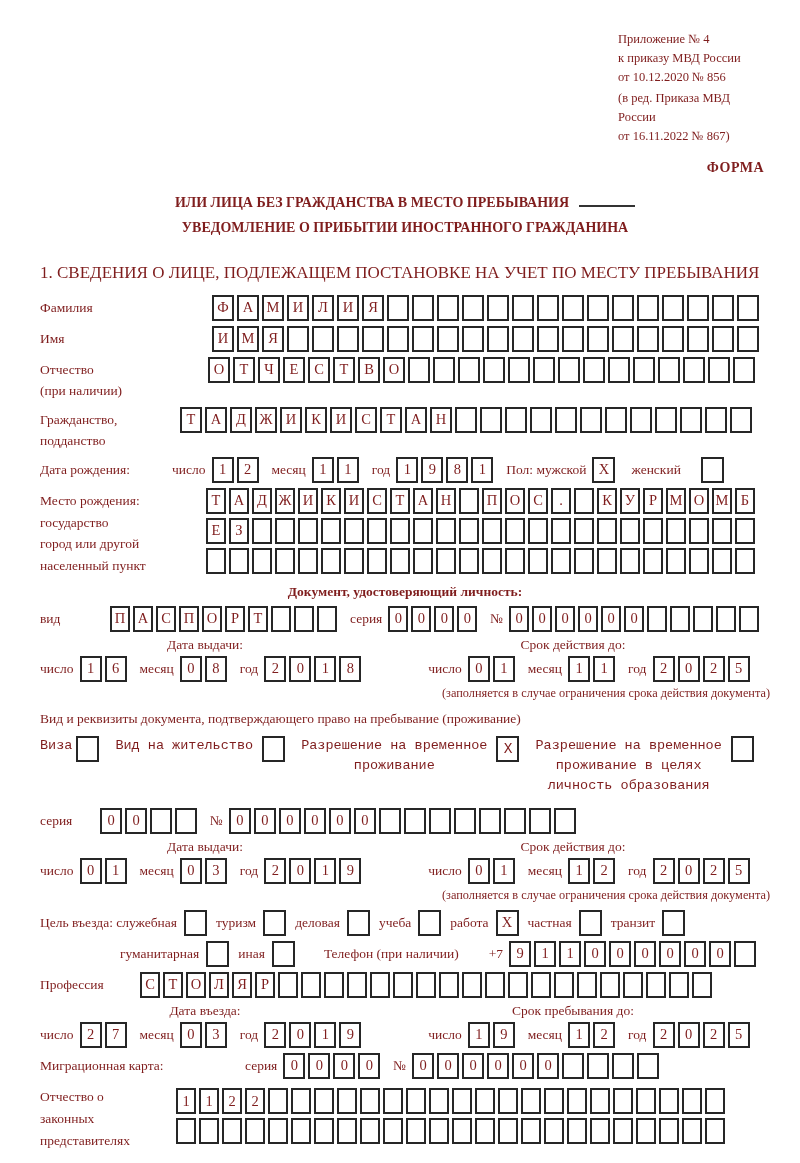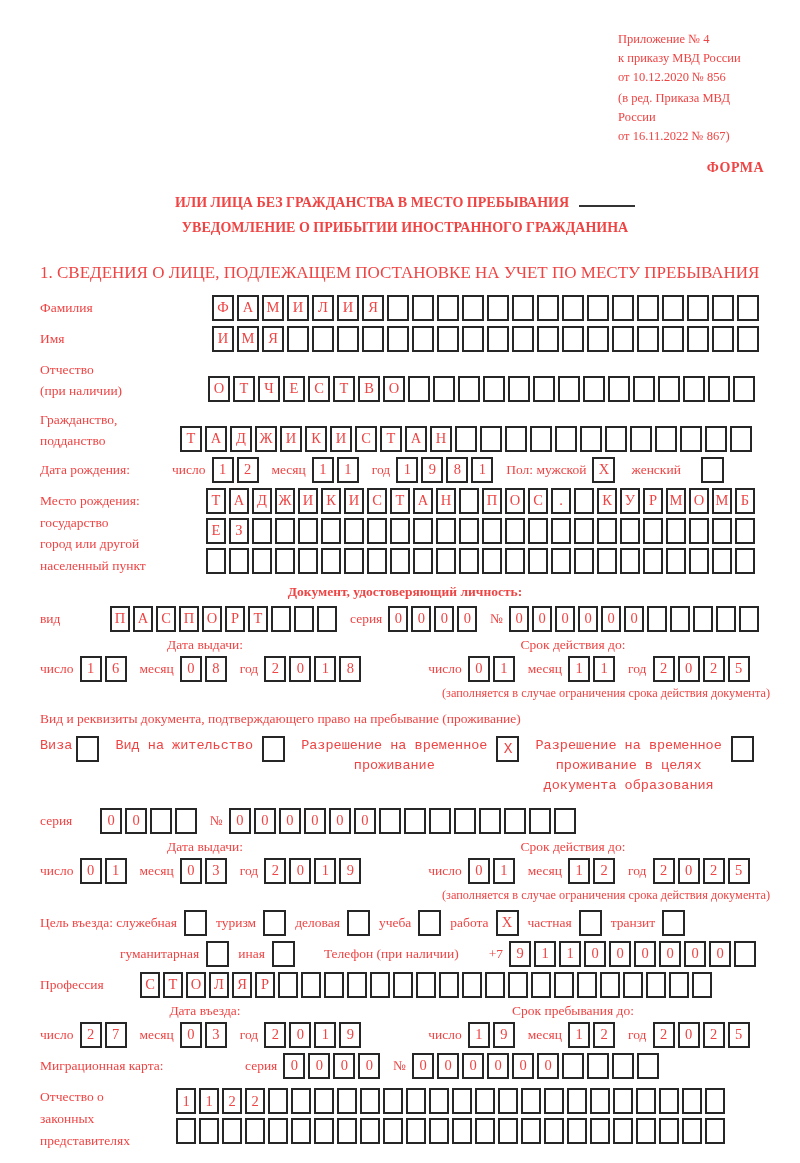--- a/index.html
+++ b/index.html
@@ -1,31 +1,31 @@
 <!DOCTYPE html>
 <html lang="ru"><head>
 <meta charset="utf-8">
 <style>
   html,body { margin:0; padding:0; background:#e9e9e9; }
   .page {
     width:800px; height:1163px; margin:0 auto; background:#ffffff;
-    font-family:"Liberation Serif","DejaVu Serif",serif; color:#ef4444;
+    font-family:"Liberation Serif","DejaVu Serif",serif; color:#7f1d1d;
     box-sizing:border-box; padding:30px 30px 0 40px; overflow:hidden; position:relative;
   }
   
   .hnote { margin-left:578px; font-size:12.5px; line-height:1.5; }
   .hnote .gap { height:3px; }
   .forma { text-align:right; padding-right:6px; font-weight:bold; font-size:14px; margin-top:14px; letter-spacing:.5px;}
   
   .title { text-align:center; font-weight:bold; font-size:14px; line-height:1.85; margin-top:14px; }
   .title-underline { display:inline-block; width:56px; border-bottom:2px solid #333; height:14px; margin-left:10px; }
   .section-head { text-align:left; font-weight:normal; font-size:17px; margin-top:22px; margin-bottom:12px; }
   
   .frow { display:flex; align-items:center; margin-bottom:5px; font-size:13.5px; line-height:1.5; }
-  .frow.top { align-items:flex-end; }
+  .frow.top { align-items:flex-start; }
   .frow.top .flabel { padding-top:3px; }
   .flabel { flex:none; }
   .w172 { width:172px; } .w185 { width:168px; } .w140 { width:140px; }
   .cells { display:inline-flex; flex:none; }
   .cell {
     box-sizing:border-box; flex:none; width:22px; height:26px; border:2px solid #262626;
     margin-right:3px; display:inline-flex; align-items:center; justify-content:center;
     font-size:14.5px; background:#fff;
   }
   .tight .cell { width:20px; }
@@ -406,21 +406,21 @@
       <span class="txt center">
         <span>Разрешение на временное</span><br>
         <span>проживание</span>
       </span>
       <span class="cbox">X</span>
     </span>
     <span class="cbitem" style="margin-right:0">
       <span class="txt center">
         <span>Разрешение на временное</span><br>
         <span>проживание в целях</span><br>
-        <span>документа образования</span>
+        <span>личность образования</span>
       </span>
       <span class="cbox"></span>
     </span>
   </div>
   <div class="frow">
     <span class="flabel" style="width:60px">серия</span>
     <span class="cells">
         <span class="cell">0</span>
         <span class="cell">0</span>
         <span class="cell"></span>

